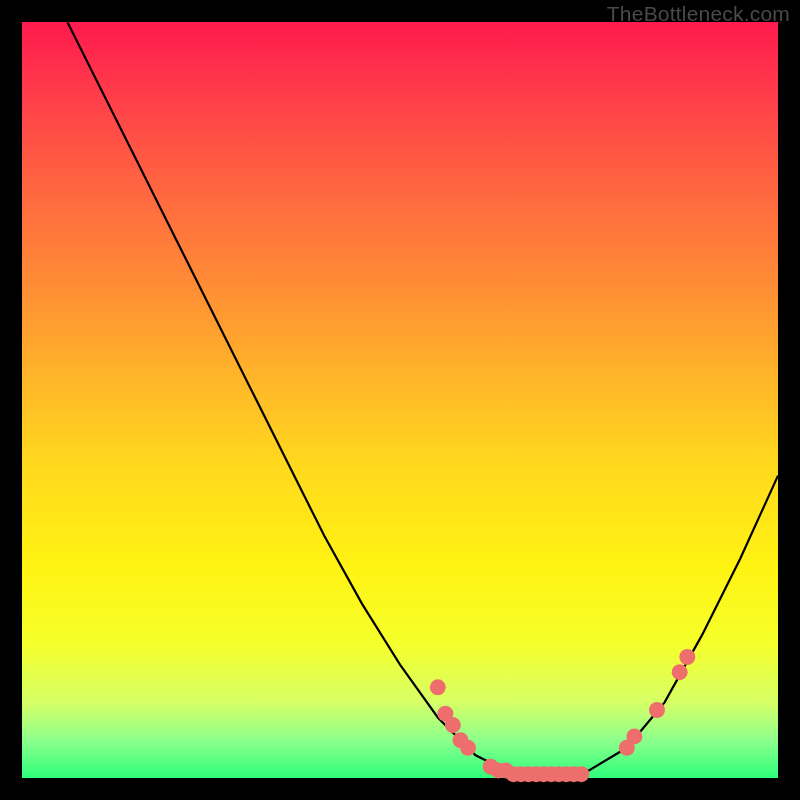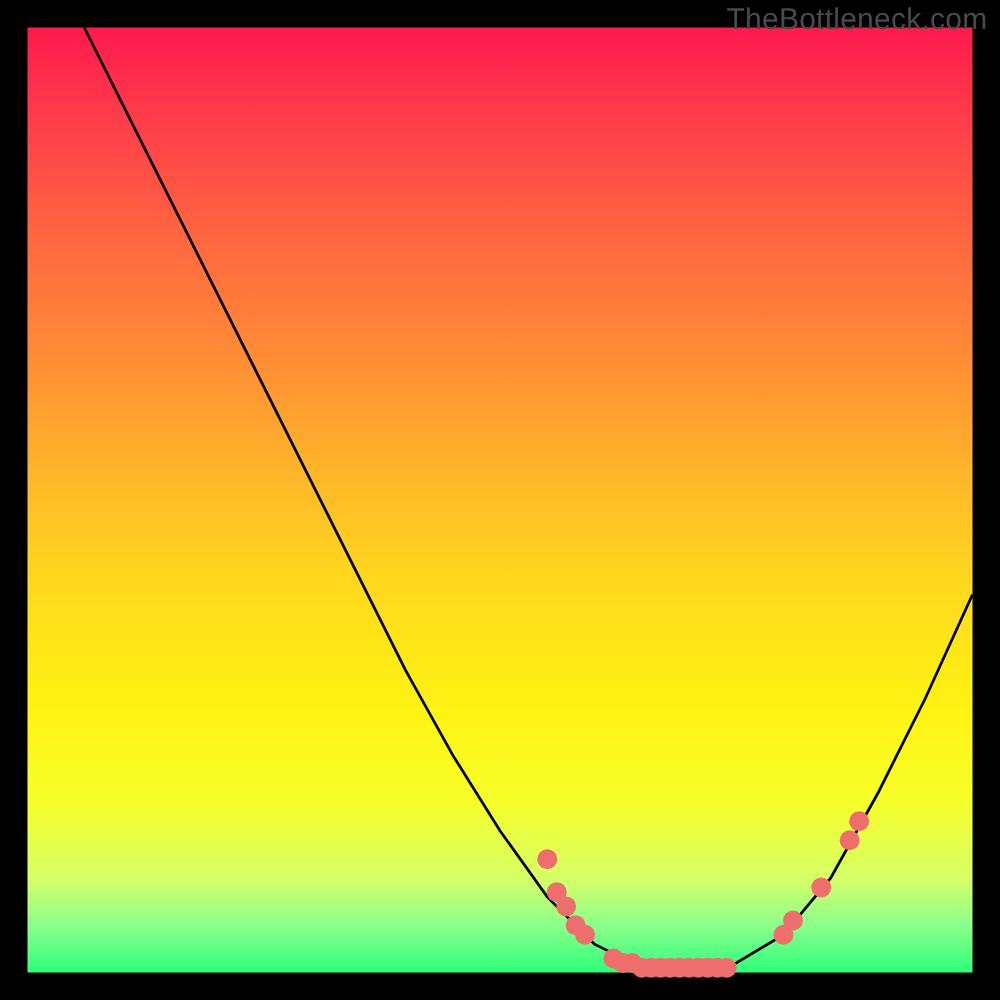--- a/index.html
+++ b/index.html
@@ -28,21 +28,21 @@
       #f6ff2a 82%,
       #d6ff66 90%,
       #8cff8c 95%,
       #2eff7a 100%);
   }
   .watermark {
     position: absolute;
     top: 2px;
     right: 10px;
     color: #4a4a4a;
-    font-size: 24px;
+    font-size: 21px;
     font-weight: 500;
     letter-spacing: 0.2px;
     pointer-events: none;
   }
   svg.plot {
     position: absolute;
     left: 22px;
     top: 22px;
     width: 756px;
     height: 756px;

